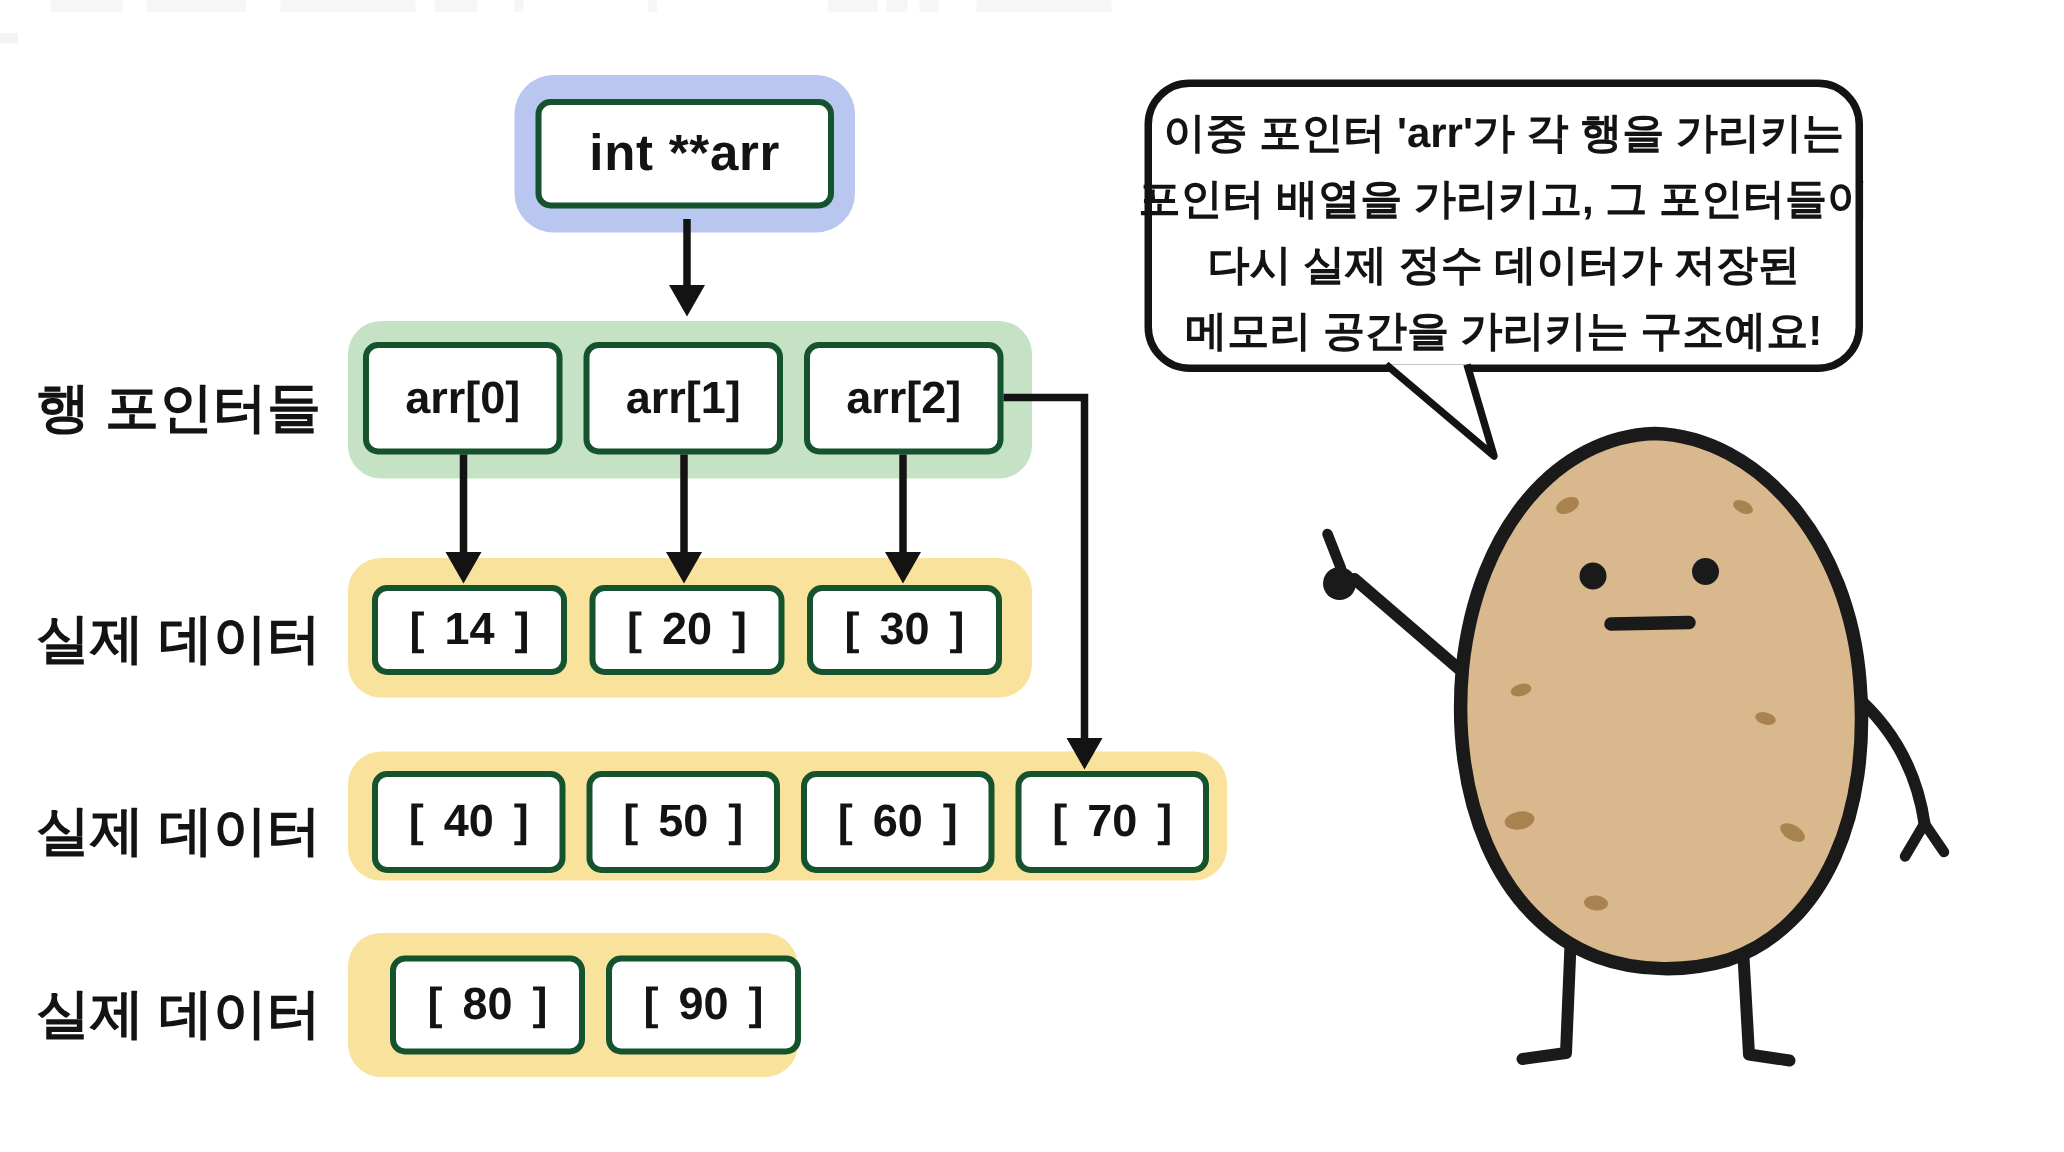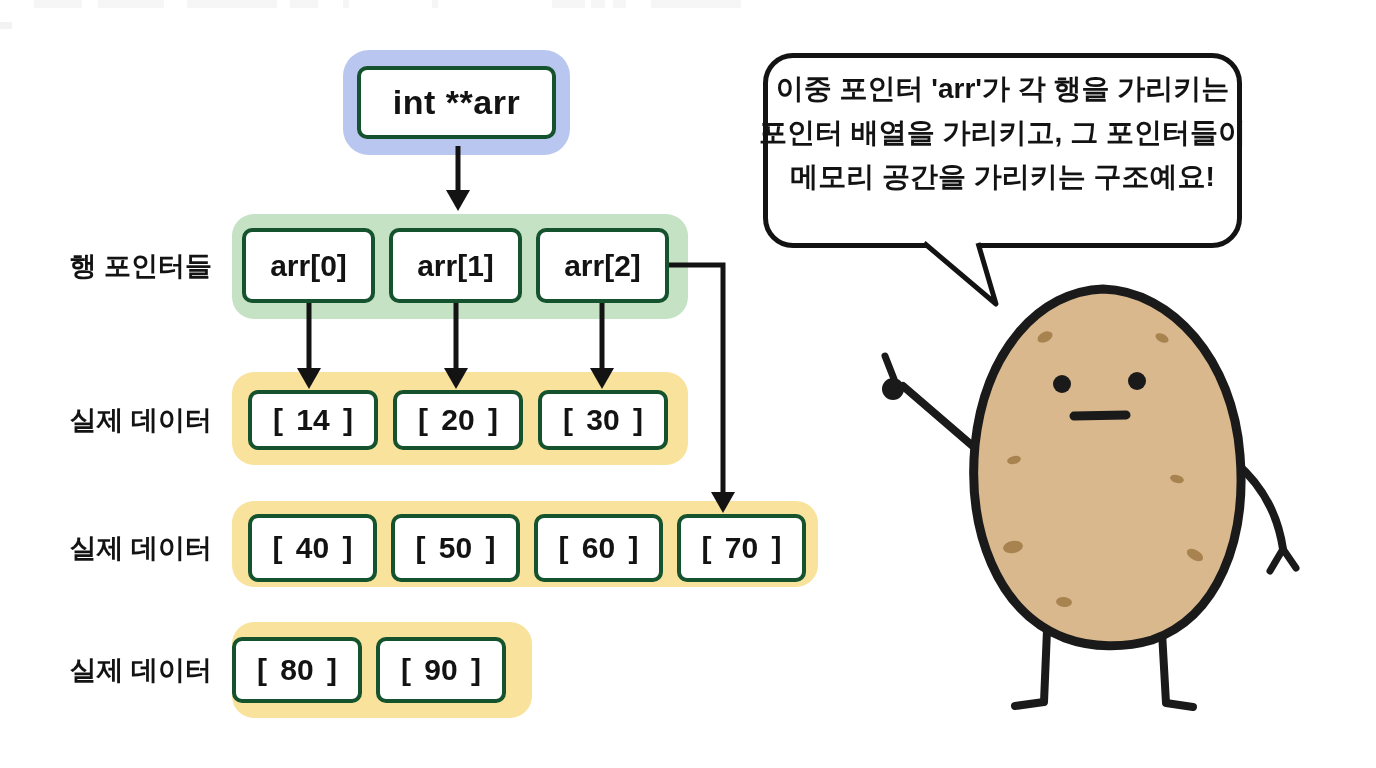--- a/index.html
+++ b/index.html
@@ -9,36 +9,36 @@
     font-family:"Liberation Sans","DejaVu Sans",sans-serif;
     color:#131313;
   }
   
   .wrap{position:absolute;border-radius:22px;display:flex;box-sizing:border-box;}
   .wrap.blue{background:#b9c6ef;left:343px;top:50px;width:227px;height:105px;padding:16px 14px;border-radius:26px;}
   .wrap.green{background:#c5e2c5;left:232px;top:214px;width:456px;height:105px;padding:14px 10px;gap:14px;}
   .wrap.yellow{background:#f9e29b;}
   .wrap.row1{left:232px;top:372px;width:456px;height:93px;padding:18px 16px;gap:15px;}
   .wrap.row2{left:232px;top:501px;width:586px;height:86px;padding:13px 16px;gap:14px;}
-  .wrap.row3{left:232px;top:622px;width:300px;height:96px;padding:15px 0;gap:14px;}
+  .wrap.row3{left:232px;top:622px;width:300px;height:96px;padding:15px 28px;gap:14px;}
   
   .cell{
     background:#ffffff;border:4px solid #14532d;border-radius:10px;
     display:flex;align-items:center;justify-content:center;
     font-weight:800;box-sizing:border-box;flex:0 0 auto;
   }
   .cell.decl{width:199px;height:73px;font-size:34px;letter-spacing:.5px;}
   .cell.ptr{width:133px;height:75px;font-size:30px;text-align:right;}
   .cell.d1{width:130px;height:60px;font-size:30px;word-spacing:5px;}
   .cell.d2{width:129px;height:68px;font-size:30px;word-spacing:5px;}
   .cell.d3{width:130px;height:66px;font-size:30px;word-spacing:5px;}
   
   .rowlabel{
     position:absolute;left:24px;width:188px;height:36px;
-    font-size:27px;font-weight:800;text-align:right;white-space:nowrap;
+    font-size:36px;font-weight:800;text-align:right;white-space:nowrap;
   }
   
   .bubble{
     position:absolute;left:763px;top:53px;width:479px;height:195px;
     background:#ffffff;border:5px solid #131313;border-radius:30px;
     box-sizing:border-box;display:flex;flex-direction:column;
     align-items:center;justify-content:flex-start;padding-top:9px;
   }
   .bubble div{font-size:28px;font-weight:800;line-height:44px;white-space:nowrap;}
   
@@ -92,20 +92,21 @@
 
 <div class="rowlabel" style="top:652px">실제 데이터</div>
 <div class="wrap yellow row3">
   <div class="cell d3">[ 80 ]</div>
   <div class="cell d3">[ 90 ]</div>
 </div>
 
 <div class="bubble">
   <div>이중 포인터 'arr'가 각 행을 가리키는</div>
   <div>포인터 배열을 가리키고, 그 포인터들이</div>
+  <div>다시 실제 정수 데이터가 저장된</div>
   <div>메모리 공간을 가리키는 구조예요!</div>
 </div>
 
 <svg class="overlay" width="1376" height="768" viewBox="0 0 1376 768">
   <g stroke="#131313" stroke-width="5" fill="none">
     <line x1="458" y1="146" x2="458" y2="193"></line>
     <line x1="309" y1="303" x2="309" y2="371"></line>
     <line x1="456" y1="303" x2="456" y2="371"></line>
     <line x1="602" y1="303" x2="602" y2="371"></line>
     <polyline points="669,265 723,265 723,494"></polyline>

